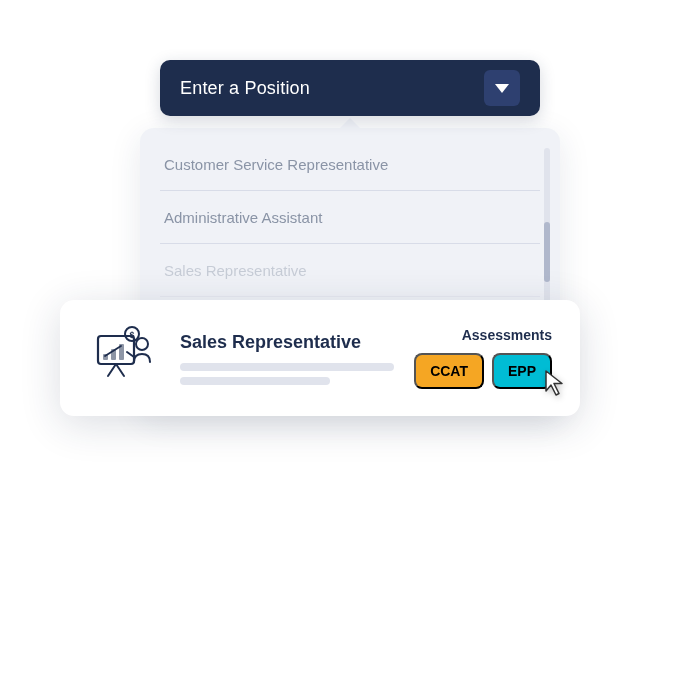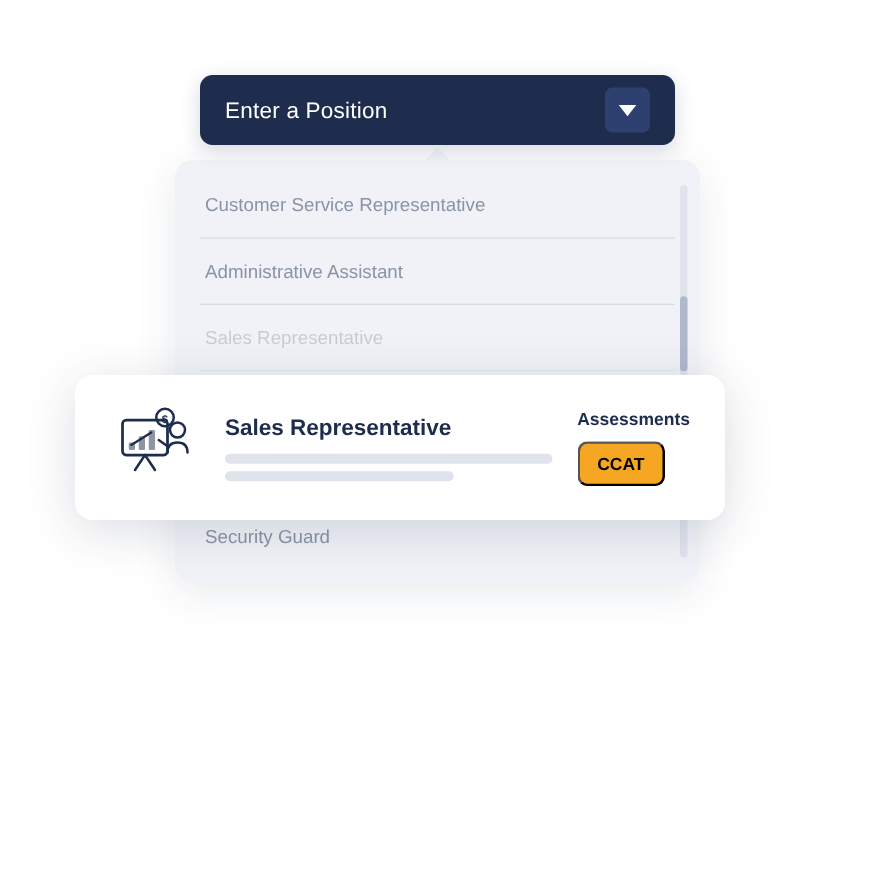--- a/index.html
+++ b/index.html
@@ -183,21 +183,21 @@
       background: #e0e3ec;
       border-radius: 4px;
     }
 
     .featured-line.long { width: 100%; }
     .featured-line.medium { width: 70%; }
 
     .assessments-section {
       display: flex;
       flex-direction: column;
-      align-items: flex-start;
+      align-items: flex-end;
       gap: 10px;
       flex-shrink: 0;
     }
 
     .assessments-label {
       font-size: 14px;
       font-weight: 600;
       color: #1e2d4d;
     }
 
@@ -266,23 +266,20 @@
 
     <div class="list-item" style="opacity:0.4;">
       <span>Sales Representative</span>
     </div>
     <div class="list-item">
       <span>Maintenance Worker</span>
     </div>
     <div class="list-item">
       <span>Medical Assistant</span>
     </div>
-    <div class="list-item">
-      <span>Security Guard</span>
-    </div>
   </div>
 
   <div class="featured-card">
 
     <div class="featured-icon">
       <svg viewBox="0 0 68 68" fill="none" xmlns="http://www.w3.org/2000/svg">
 
         <rect x="8" y="12" width="36" height="28" rx="3" stroke="#1e2d4d" stroke-width="2.2" fill="none"></rect>
 
         <line x1="26" y1="40" x2="18" y2="52" stroke="#1e2d4d" stroke-width="2" stroke-linecap="round"></line>
@@ -310,17 +307,26 @@
       <div class="featured-lines">
         <div class="featured-line long"></div>
         <div class="featured-line medium"></div>
       </div>
     </div>
 
     <div class="assessments-section">
       <span class="assessments-label">Assessments</span>
       <div class="assessments-badges">
         <button class="badge badge-ccat">CCAT</button>
+        <div style="position:relative;">
+          <button class="badge badge-epp">EPP</button>
+          
+          <div class="cursor">
+            <svg viewBox="0 0 22 28" fill="none" xmlns="http://www.w3.org/2000/svg">
+              <path d="M2 2 L2 22 L7 16 L12 26 L15 24.5 L10 14.5 L18 14.5 Z" fill="#ffffff" stroke="#333333" stroke-width="1.5" stroke-linejoin="round"></path>
+            </svg>
+          </div>
+        </div>
       </div>
     </div>
   </div>
 
 </div>
 
 </body></html>

